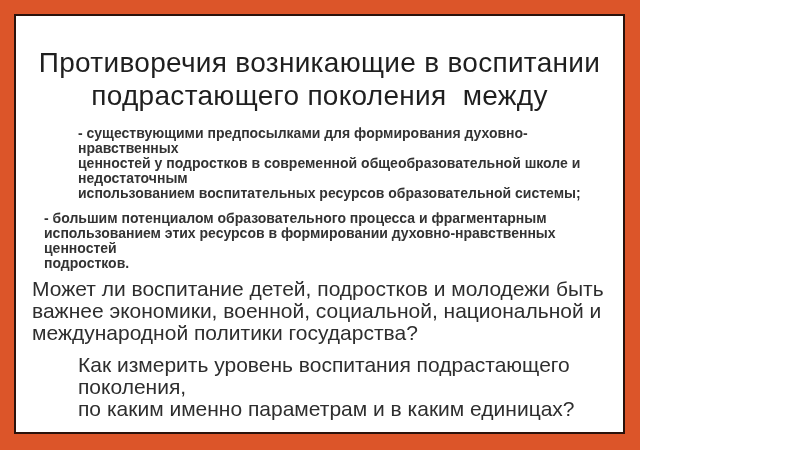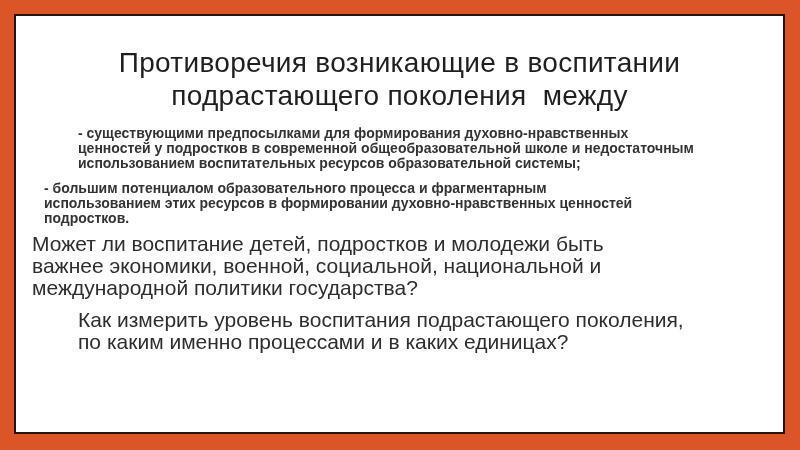--- a/index.html
+++ b/index.html
@@ -12,21 +12,21 @@
   }
   html, body {
     margin: 0;
     padding: 0;
     width: 800px;
     height: 450px;
     font-family: "Liberation Sans", sans-serif;
   }
   .slide {
     position: relative;
-    width: 800px;
+    width: 640px;
     height: 450px;
     background: var(--frame-orange);
     overflow: hidden;
   }
   .paper {
     position: absolute;
     top: 14px;
     left: 14px;
     right: 15px;
     bottom: 16px;
@@ -84,15 +84,15 @@
 
     <p class="para last">- большим потенциалом образовательного процесса и фрагментарным
 использованием этих ресурсов в формировании духовно-нравственных ценностей
 подростков.</p>
 
     <p class="question q1">Может ли воспитание детей, подростков и молодежи быть
 важнее экономики, военной, социальной, национальной и
 международной политики государства?</p>
 
     <p class="question q2">Как измерить уровень воспитания подрастающего поколения,
-по каким именно процессами и в каких единицах?</p>
+по каким именно параметрам и в каким единицах?</p>
   </div>
 </div>
 
 </body></html>

